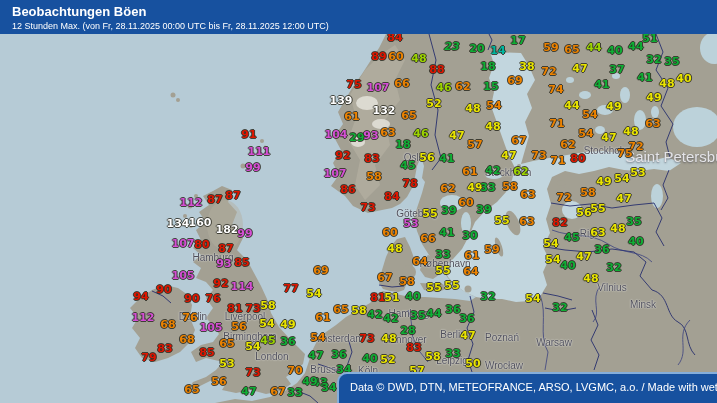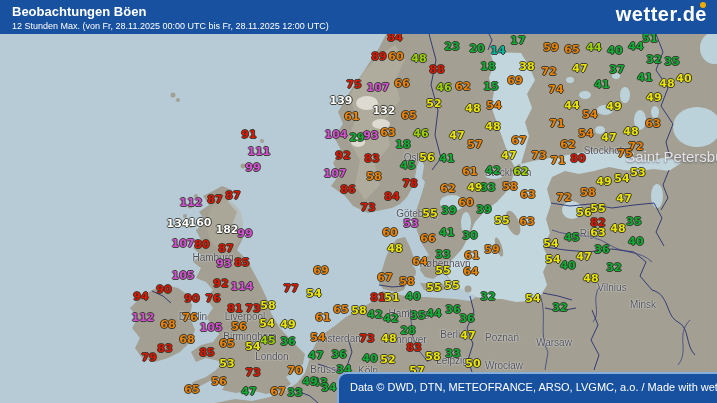--- a/index.html
+++ b/index.html
@@ -144,21 +144,21 @@
         <span class="city" style="left: 590px; top: 233px;">Riga</span>
         <span class="city" style="left: 612px; top: 287px;">Vilnius</span>
         <span class="city" style="left: 643px; top: 304px;">Minsk</span>
         <span class="city" style="left: 554px; top: 342px;">Warsaw</span>
         <span class="city" style="left: 502px; top: 337px;">Poznań</span>
         <span class="city" style="left: 504px; top: 365px;">Wrocław</span>
         <span class="station" style="left: 395px; top: 37px; color: rgb(223, 22, 0);">84</span>
         <span class="station" style="left: 379px; top: 56px; color: rgb(223, 22, 0);">89</span>
         <span class="station" style="left: 396px; top: 56px; color: rgb(236, 130, 0);">60</span>
         <span class="station" style="left: 419px; top: 58px; color: rgb(156, 212, 0);">48</span>
-        <span class="station" style="left: 452px; top: 46px; color: rgb(15, 174, 53);">23</span>
+        <span class="station" style="left: 452px; top: 46px; color: rgb(15, 174, 53); font-style: italic;">23</span>
         <span class="station" style="left: 477px; top: 48px; color: rgb(15, 174, 53);">20</span>
         <span class="station" style="left: 498px; top: 50px; color: rgb(0, 183, 160);">14</span>
         <span class="station" style="left: 518px; top: 40px; color: rgb(15, 174, 53);">17</span>
         <span class="station" style="left: 437px; top: 69px; color: rgb(223, 22, 0);">88</span>
         <span class="station" style="left: 488px; top: 66px; color: rgb(15, 174, 53);">18</span>
         <span class="station" style="left: 527px; top: 66px; color: rgb(233, 228, 0);">38</span>
         <span class="station" style="left: 354px; top: 84px; color: rgb(223, 22, 0);">75</span>
         <span class="station" style="left: 378px; top: 87px; color: rgb(212, 79, 212);">107</span>
         <span class="station" style="left: 402px; top: 83px; color: rgb(236, 130, 0);">66</span>
         <span class="station" style="left: 444px; top: 87px; color: rgb(156, 212, 0);">46</span>
@@ -339,43 +339,39 @@
         <span class="station" style="left: 533px; top: 298px; color: rgb(233, 228, 0);">54</span>
         <span class="station" style="left: 560px; top: 307px; color: rgb(15, 174, 53);">32</span>
         <span class="station" style="left: 604px; top: 181px; color: rgb(233, 228, 0);">49</span>
         <span class="station" style="left: 622px; top: 178px; color: rgb(233, 228, 0);">54</span>
         <span class="station" style="left: 638px; top: 172px; color: rgb(233, 228, 0);">53</span>
         <span class="station" style="left: 588px; top: 192px; color: rgb(236, 130, 0);">58</span>
         <span class="station" style="left: 564px; top: 197px; color: rgb(236, 130, 0);">72</span>
         <span class="station" style="left: 624px; top: 198px; color: rgb(233, 228, 0);">47</span>
         <span class="station" style="left: 584px; top: 212px; color: rgb(233, 228, 0);">56</span>
         <span class="station" style="left: 598px; top: 208px; color: rgb(233, 228, 0);">55</span>
-        <span class="station" style="left: 560px; top: 222px; color: rgb(223, 22, 0); margin-left: 38px;">82</span>
+        <span class="station" style="left: 560px; top: 222px; color: rgb(223, 22, 0);">82</span>
         <span class="station" style="left: 618px; top: 228px; color: rgb(233, 228, 0);">48</span>
         <span class="station" style="left: 634px; top: 221px; color: rgb(15, 174, 53);">35</span>
         <span class="station" style="left: 636px; top: 241px; color: rgb(15, 174, 53);">40</span>
         <span class="station" style="left: 572px; top: 237px; color: rgb(15, 174, 53);">45</span>
         <span class="station" style="left: 551px; top: 243px; color: rgb(233, 228, 0);">54</span>
         <span class="station" style="left: 553px; top: 259px; color: rgb(233, 228, 0);">54</span>
         <span class="station" style="left: 584px; top: 256px; color: rgb(233, 228, 0);">47</span>
         <span class="station" style="left: 568px; top: 265px; color: rgb(15, 174, 53);">40</span>
         <span class="station" style="left: 602px; top: 249px; color: rgb(15, 174, 53);">36</span>
         <span class="station" style="left: 614px; top: 267px; color: rgb(15, 174, 53);">32</span>
         <span class="station" style="left: 591px; top: 278px; color: rgb(233, 228, 0);">48</span>
         <span class="station" style="left: 598px; top: 232px; color: rgb(233, 228, 0);">63</span>
         <span class="station" style="left: 528px; top: 194px; color: rgb(236, 130, 0);">63</span>
       </div>
   </div>
 
   <div id="header">
     <div id="title">Beobachtungen Böen</div>
     <div id="subtitle">12 Stunden Max. (von Fr, 28.11.2025 00:00 UTC bis Fr, 28.11.2025 12:00 UTC)</div>
-    <div id="logo">
-      <span>wetter.de</span>
-      <span class="dot"></span>
-    </div>
   </div>
 
   <div id="attrib">
     <span>Data © DWD, DTN, METEOFRANCE, ARSO, LVGMC, a.o. / Made with wetterglobus.com</span>
   </div>
 
 </div>
 
 </body></html>

